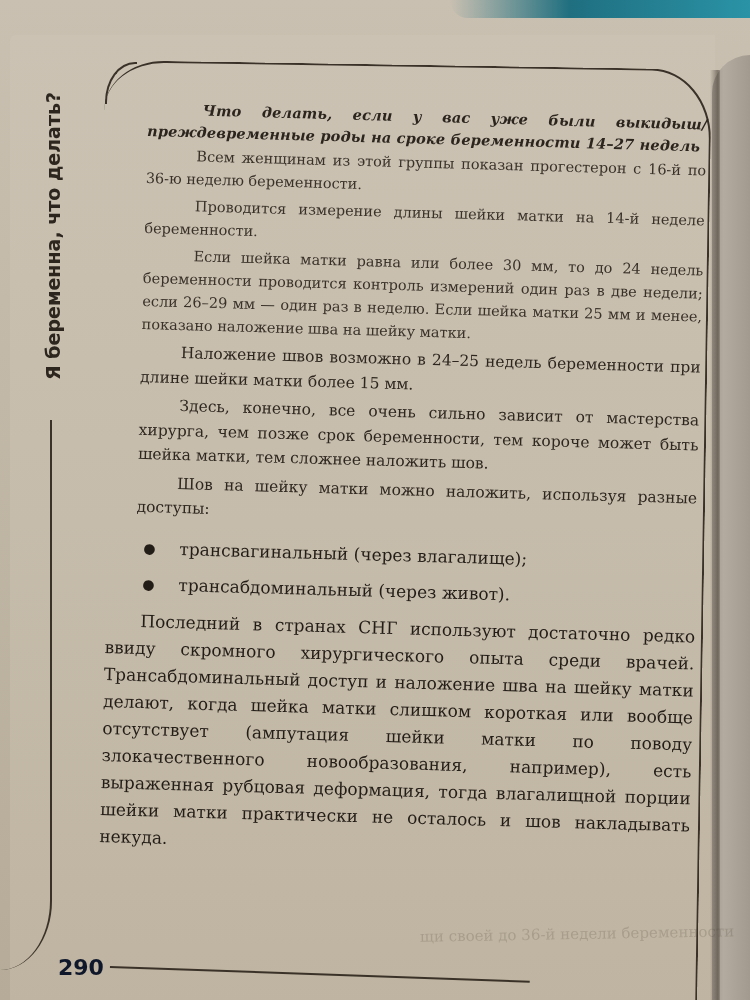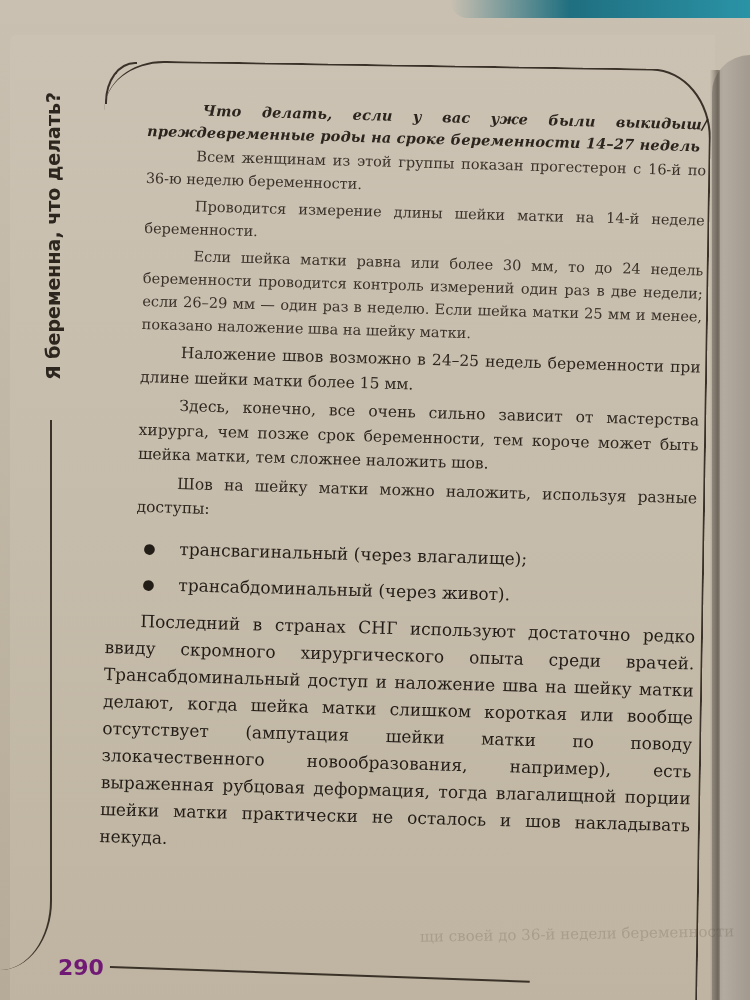--- a/index.html
+++ b/index.html
@@ -58,21 +58,21 @@
     position:absolute; left:42px; top:250px;
     transform: rotate(-90deg); transform-origin:left top;
     white-space:nowrap;
     font-family:"DejaVu Sans", sans-serif; font-weight:bold;
     font-size:19px; color:#2c261f;
     translate: 0 130px;
   }
   .page-number {
     position:absolute; left:58px; top:955px;
     font-family:"DejaVu Sans", sans-serif; font-weight:bold;
-    font-size:22px; color:#701a75;
+    font-size:22px; color:#0f172a;
   }
   .content {
     position:absolute; left:148px; top:98px; width:560px;
     color:#2b251e;
     transform: rotate(1.6deg); transform-origin:left top;
   }
   .heading {
     font-family:"DejaVu Serif", serif; font-style:italic; font-weight:bold;
     font-size:14.5px; line-height:22px; text-align:justify;
     text-indent:55px; margin:0 0 2px 0; letter-spacing:0.2px;

